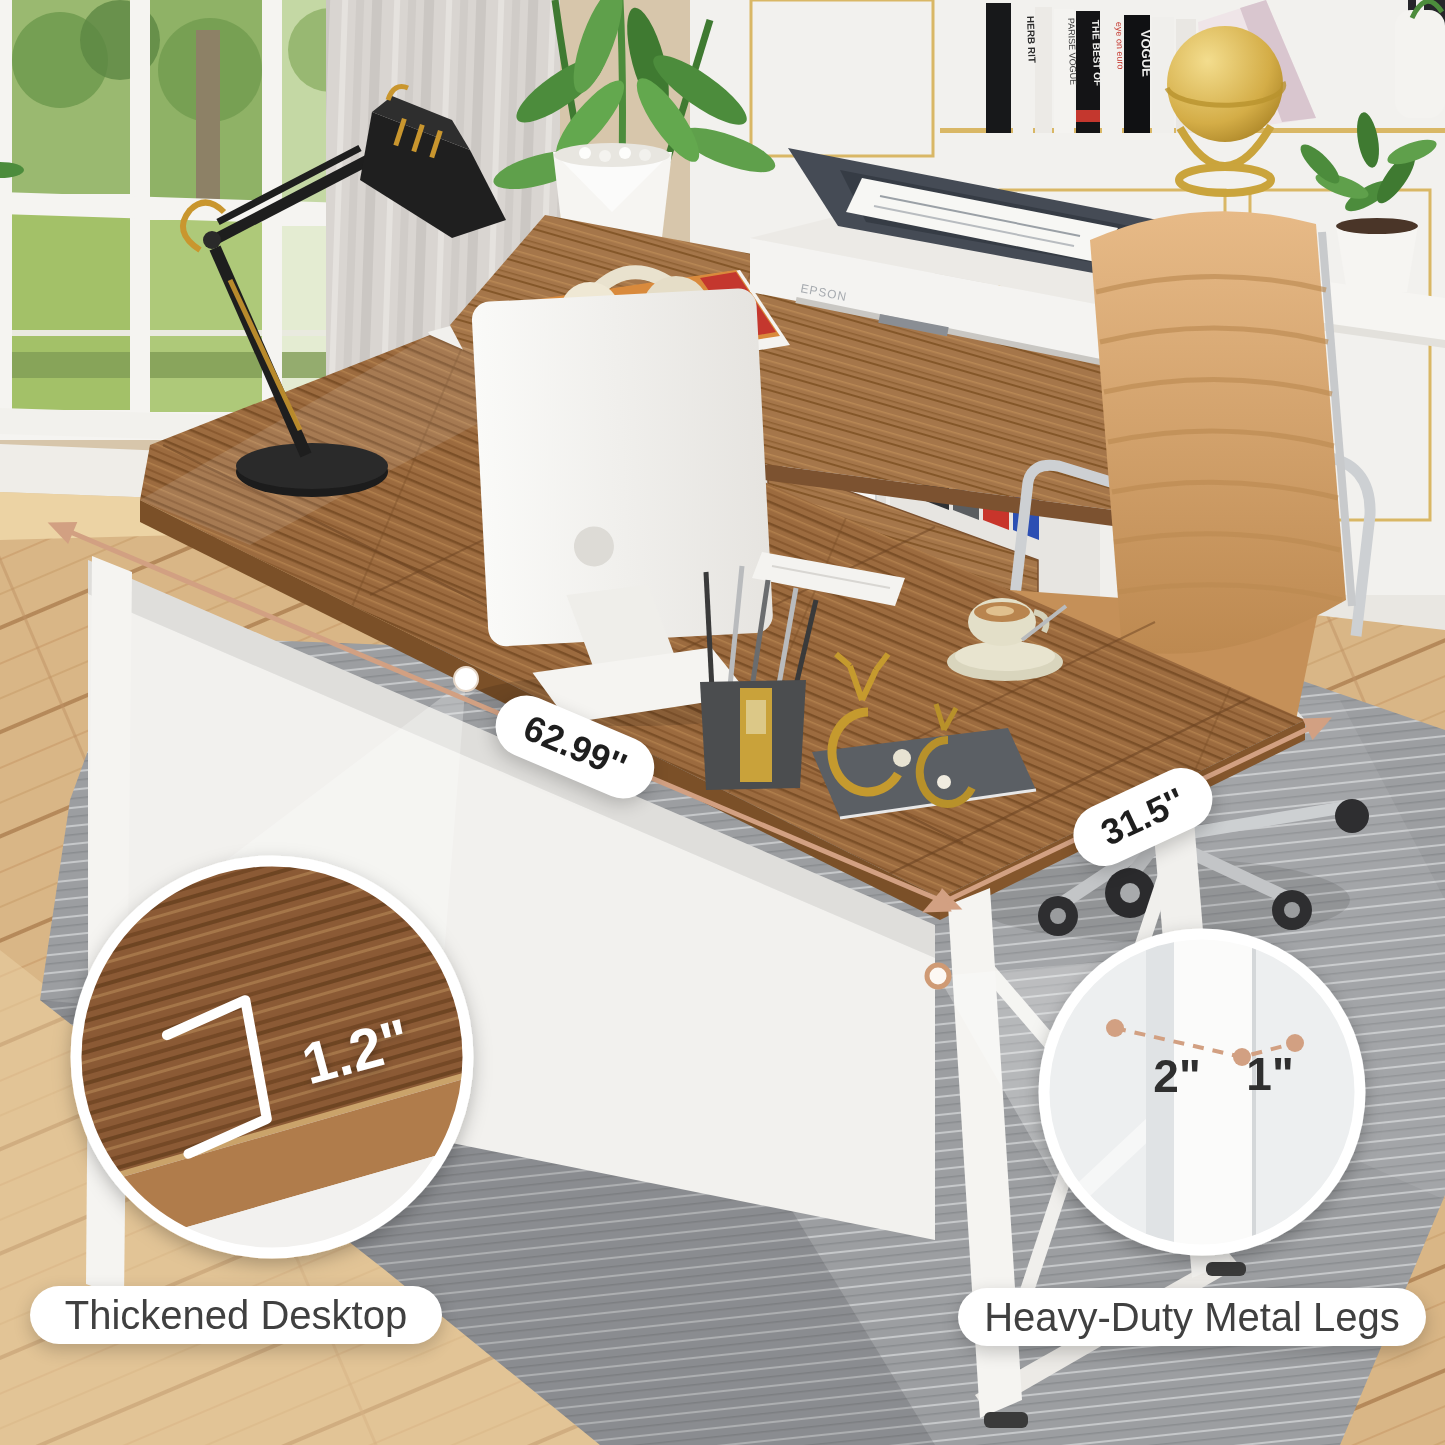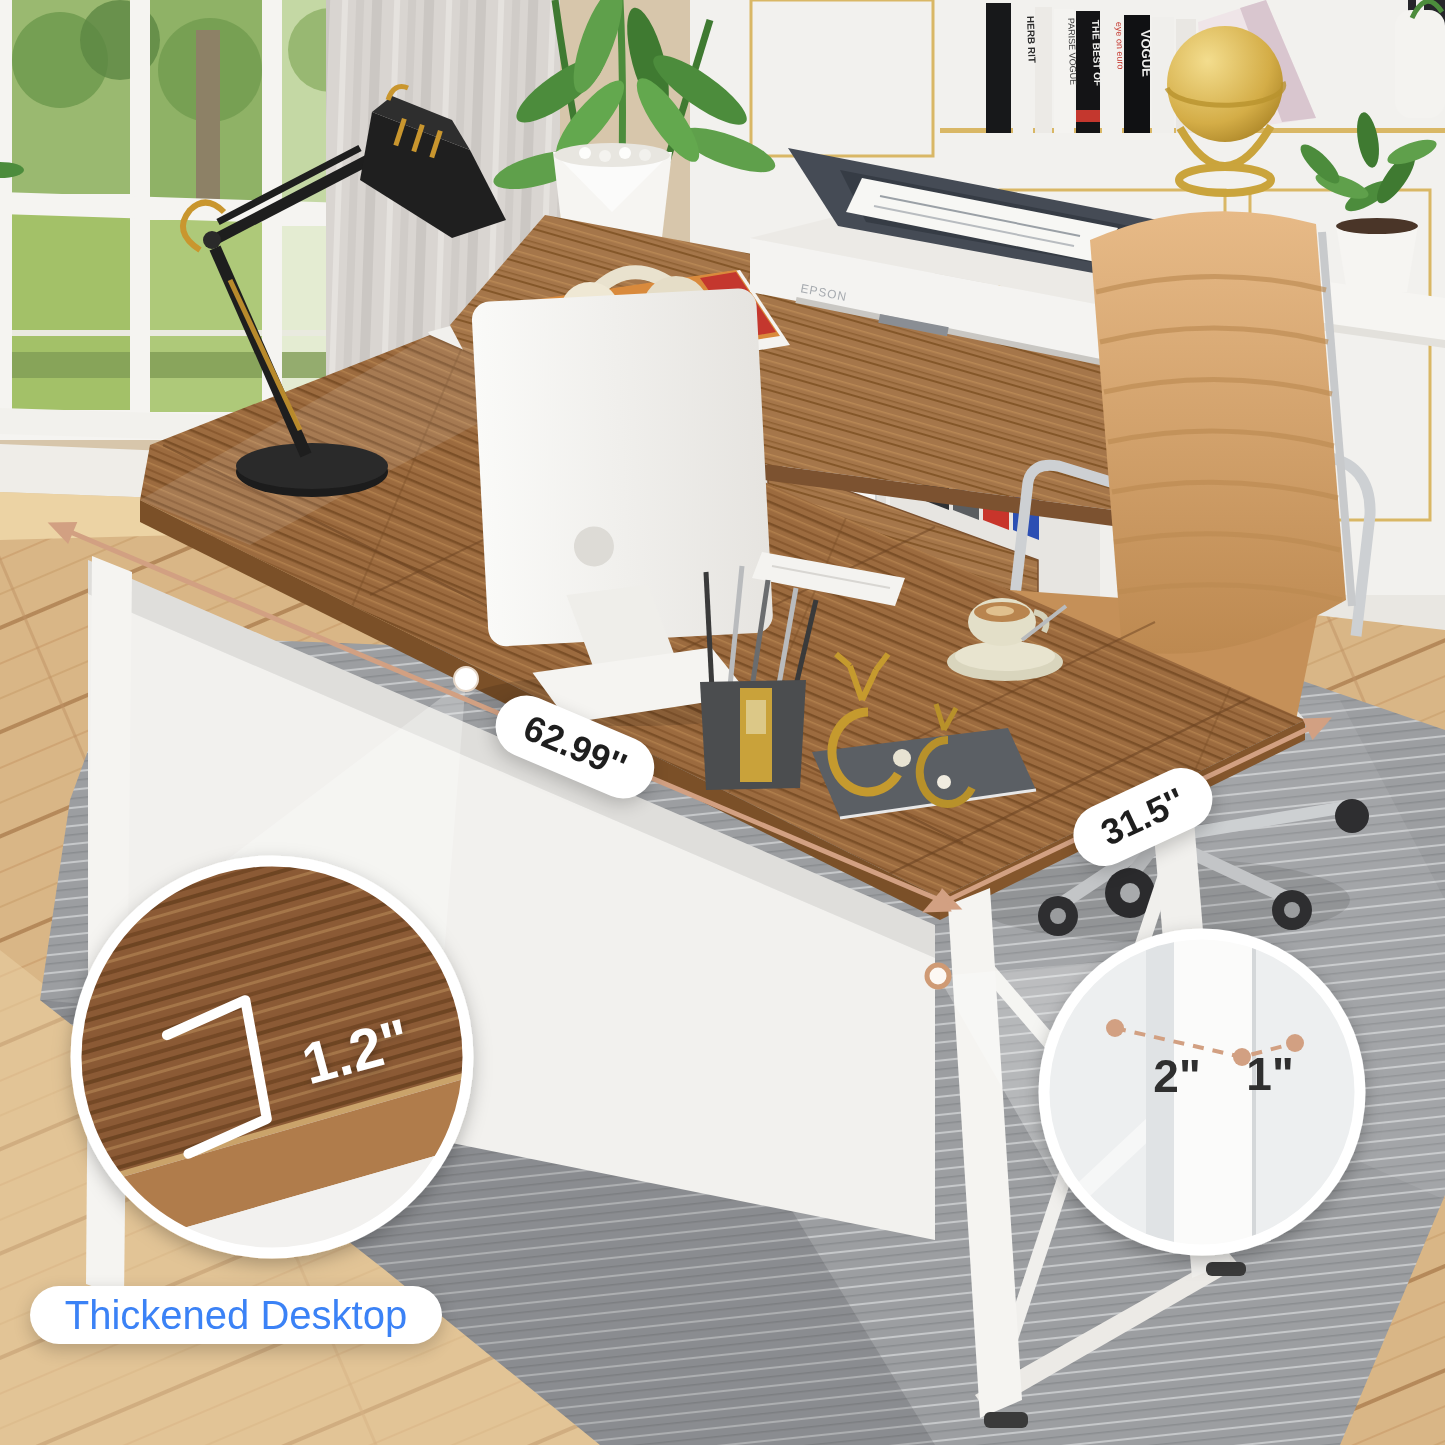--- a/index.html
+++ b/index.html
@@ -8,21 +8,21 @@
   .stage svg{position:absolute;left:0;top:0;}
   
   .overlay{position:absolute;left:0;top:0;width:1445px;height:1445px;z-index:5;pointer-events:none;}
   .pill{position:absolute;background:#ffffff;border-radius:999px;color:#1e1e1e;
         display:flex;align-items:center;justify-content:center;
         box-shadow:0 6px 18px rgba(0,0,0,0.20);white-space:nowrap;}
   .pill.dim{font-size:36px;font-weight:700;padding:10px 30px;letter-spacing:0px;
             transform-origin:center;}
   #dim-length{left:575px;top:747px;transform:translate(-50%,-50%) rotate(23deg);}
   #dim-depth{left:1143px;top:817px;transform:translate(-50%,-50%) rotate(-25deg);}
-  .pill.feature{font-size:40px;font-weight:500;color:#3b82f6;}
+  .pill.feature{font-size:40px;font-weight:500;color:#404040;}
   #feature-left{left:30px;top:1286px;width:412px;height:58px;}
   #feature-right{left:958px;top:1288px;width:468px;height:58px;}
   .inset-text{position:absolute;transform-origin:center;}
   #thickness-label{left:356px;top:1051px;transform:translate(-50%,-50%) rotate(-15deg);
       font-size:58px;font-weight:700;color:#ffffff;text-shadow:0 3px 8px rgba(0,0,0,0.30);}
   #leg-a-label{left:1177px;top:1076px;transform:translate(-50%,-50%);
       font-size:46px;font-weight:600;color:#2f2f2f;}
   #leg-b-label{left:1270px;top:1074px;transform:translate(-50%,-50%);
       font-size:46px;font-weight:600;color:#2f2f2f;}
 </style>
@@ -432,14 +432,15 @@
   </g>
 </svg>
 
 <div class="overlay">
   <div class="pill dim" id="dim-length">62.99''</div>
   <div class="pill dim" id="dim-depth">31.5''</div>
   <div class="inset-text" id="thickness-label">1.2"</div>
   <div class="inset-text" id="leg-a-label">2"</div>
   <div class="inset-text" id="leg-b-label">1"</div>
   <div class="pill feature" id="feature-left">Thickened Desktop</div>
+  <div class="pill feature" id="feature-right">Heavy-Duty Metal Legs</div>
 </div>
 </div>
 
 </body></html>

